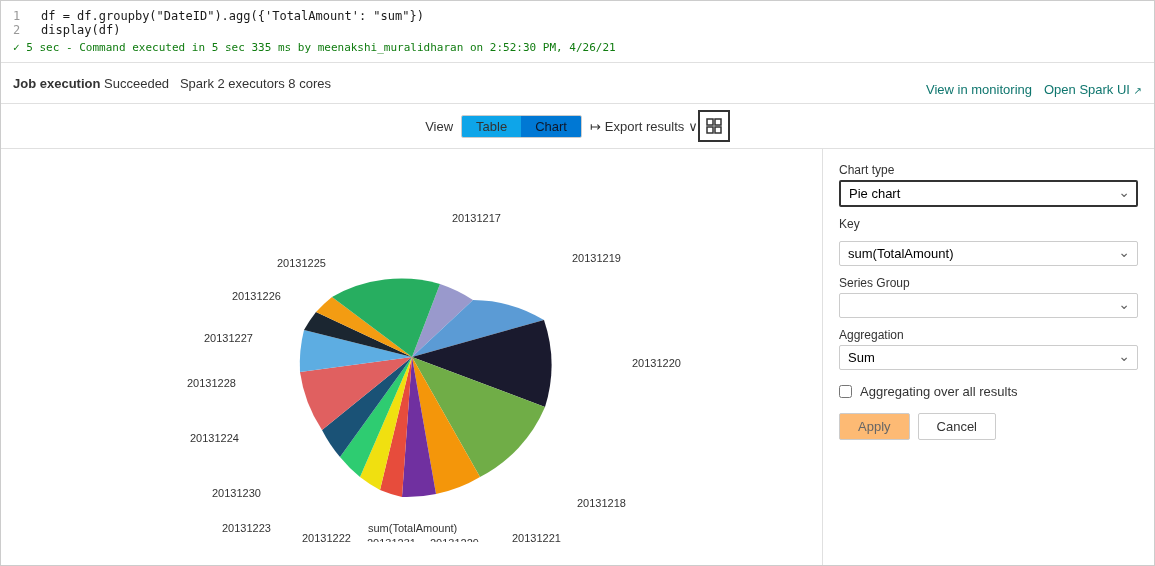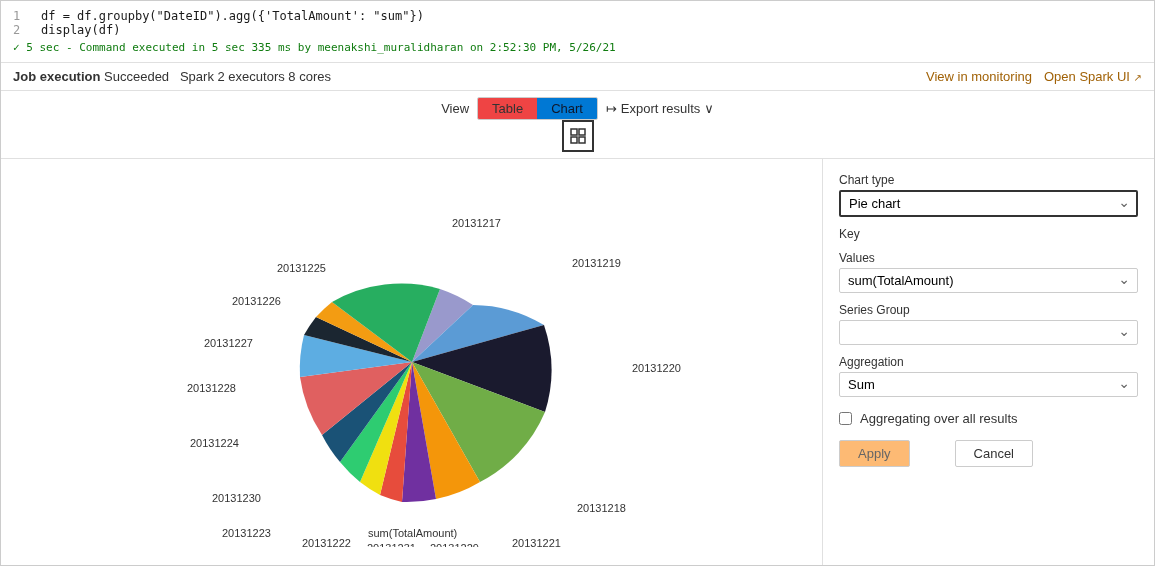--- a/index.html
+++ b/index.html
@@ -11,29 +11,29 @@
     .code-area { background: #fff; padding: 8px 12px; border-bottom: 1px solid #e0e0e0; font-family: 'Consolas', monospace; font-size: 12px; }
     .code-line { display: flex; gap: 12px; }
     .line-num { color: #999; min-width: 16px; }
     .code-text { color: #1a1a1a; }
     .success-msg { color: #107c10; font-size: 11px; margin-top: 4px; display: flex; align-items: center; gap: 4px; }
 
     
     .job-bar { display: flex; align-items: center; padding: 6px 12px; border-bottom: 1px solid #e0e0e0; background: #fff; justify-content: space-between; }
     .job-info { font-size: 13px; }
     .job-links { display: flex; gap: 12px; align-items: center; }
-    .job-link { color: #a16207; text-decoration: none; cursor: pointer; font-size: 13px; }
+    .job-link { color: #0f766e; text-decoration: none; cursor: pointer; font-size: 13px; margin-top: 13px; }
     .external-icon { font-size: 10px; }
 
     
-    .view-bar { display: flex; align-items: center; padding: 6px 12px; border-bottom: 1px solid #e0e0e0; background: #fff; justify-content: center; flex-direction: column; }
+    .view-bar { display: flex; align-items: center; padding: 6px 12px; border-bottom: 1px solid #e0e0e0; background: #fff; justify-content: center; }
     .view-left { display: flex; align-items: center; gap: 8px; }
     .view-label { font-size: 13px; color: #333; }
     .tab-group { display: flex; border: 1px solid #ccc; border-radius: 2px; overflow: hidden; }
-    .tab-btn { padding: 3px 14px; font-size: 13px; cursor: pointer; background: #ef4444; border: none; color: #333; }
+    .tab-btn { padding: 3px 14px; font-size: 13px; cursor: pointer; background: #0ea5e9; border: none; color: #333; }
     .tab-btn.active { background: #0078d4; color: #0f172a; }
     .export-btn { display: flex; align-items: center; gap: 4px; color: #333; cursor: pointer; font-size: 13px; border: none; background: none; }
     .table-icon-btn { width: 32px; height: 32px; border: 2px solid #333; display: flex; align-items: center; justify-content: center; cursor: pointer; background: #fff; }
 
     
     .content-area { display: flex; flex: 1; overflow: hidden; }
 
     
     .chart-area { flex: 1; display: flex; align-items: center; justify-content: center; position: relative; padding: 10px; }
 
@@ -42,40 +42,40 @@
     .settings-row { display: flex; flex-direction: column; gap: 3px; }
     .settings-label { font-size: 12px; color: #333; font-weight: 500; }
     .settings-select { width: 100%; padding: 4px 8px; border: 1px solid #ccc; border-radius: 2px; font-size: 13px; appearance: none; background: #fff; cursor: pointer; position: relative; }
     .select-wrapper { position: relative; }
     .select-wrapper::after { content: '⌄'; position: absolute; right: 8px; top: 50%; transform: translateY(-60%); pointer-events: none; font-size: 14px; color: #666; }
     .chart-type-select { border: 2px solid #333; }
     .checkbox-row { display: flex; align-items: center; gap: 8px; margin-top: 4px; }
     .checkbox-label { font-size: 13px; }
     .action-row { display: flex; gap: 8px; margin-top: 4px; }
     .btn-apply { padding: 5px 18px; background: #fdba74; border: 1px solid #ccc; cursor: pointer; font-size: 13px; color: #666; border-radius: 2px; }
-    .btn-cancel { padding: 5px 18px; background: #fff; border: 1px solid #ccc; cursor: pointer; font-size: 13px; color: #333; border-radius: 2px; margin-left: 37px; }
+    .btn-cancel { padding: 5px 18px; background: #fff; border: 1px solid #ccc; cursor: pointer; font-size: 13px; color: #333; border-radius: 2px; }
 
     
     .pie-container { position: relative; width: 580px; height: 370px; }
   </style>
 </head>
 <body>
 
 <div class="main-container">
 
   <div class="code-area">
     <div class="code-line">
       <span class="line-num">1</span>
       <span class="code-text">df = df.groupby("DateID").agg({'TotalAmount': "sum"})</span>
     </div>
     <div class="code-line">
       <span class="line-num">2</span>
       <span class="code-text">display(df)</span>
     </div>
-    <div class="success-msg">✓ 5 sec - Command executed in 5 sec 335 ms by meenakshi_muralidharan on 2:52:30 PM, 5/26/21</div>
+    <div class="success-msg">✓ 5 sec - Command executed in 5 sec 335 ms by meenakshi_muralidharan on 2:52:30 PM, 4/26/21</div>
   </div>
 
   <div class="job-bar">
     <div class="job-info"><span><b>Job execution</b></span> <span>Succeeded</span> &nbsp; <span>Spark 2 executors 8 cores</span></div>
     <div class="job-links">
       <a class="job-link">View in monitoring</a>
       <a class="job-link">
         <span>Open Spark UI</span>
         <span class="external-icon">↗</span>
       </a>
@@ -170,21 +170,20 @@
             <option>Pie chart</option>
           </select>
         </div>
       </div>
 
       <div class="settings-row">
         <label class="settings-label">Key</label>
       </div>
 
       <div class="settings-row">
-        <label class="settings-label">Values</label>
         <div class="select-wrapper">
           <select class="settings-select">
             <option>sum(TotalAmount)</option>
           </select>
         </div>
       </div>
 
       <div class="settings-row">
         <label class="settings-label">Series Group</label>
         <div class="select-wrapper">

